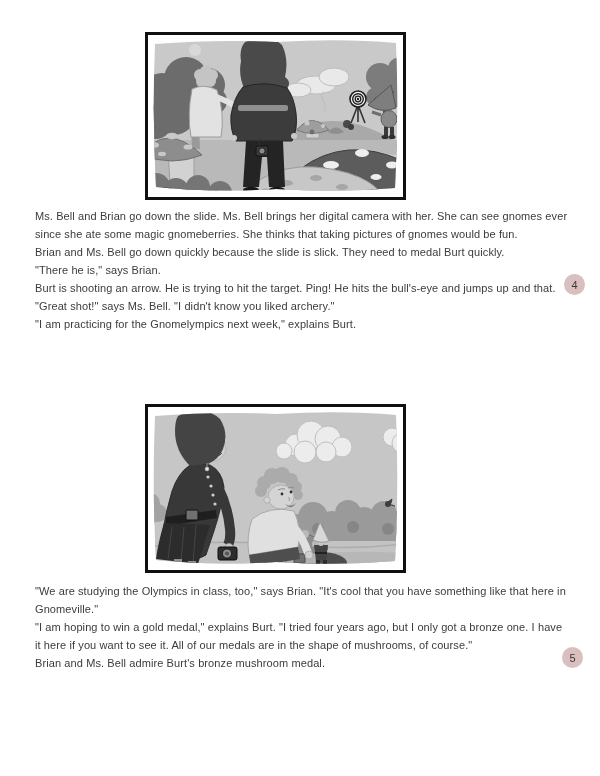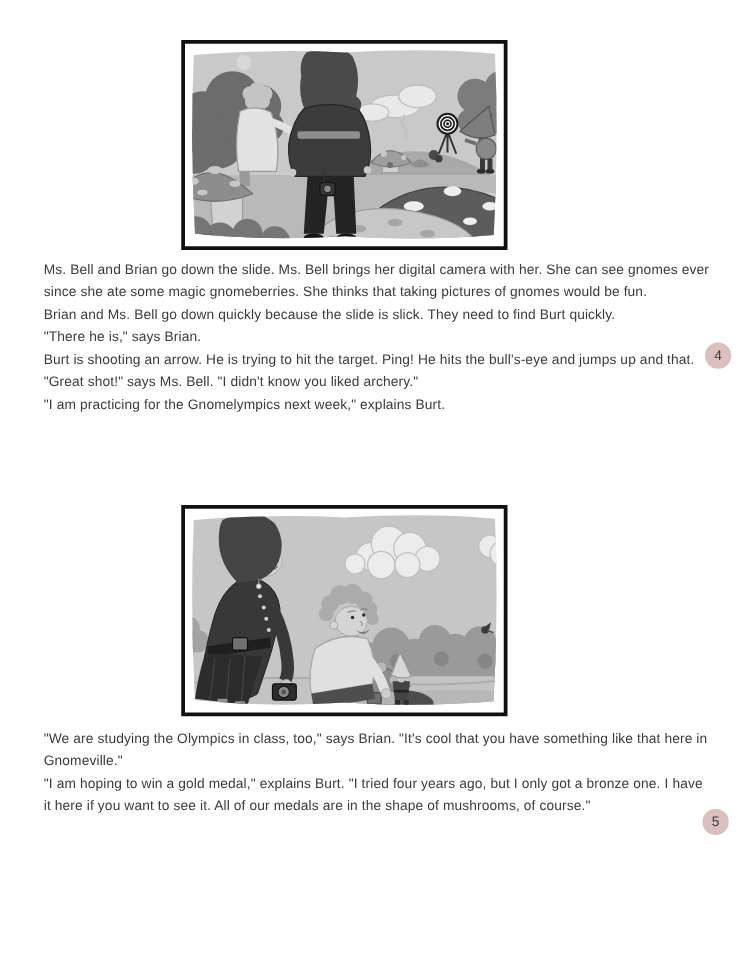--- a/index.html
+++ b/index.html
@@ -155,21 +155,21 @@
         <ellipse cx="129" cy="155" rx="8" ry="3.2" fill="#161616"></ellipse>
         <path d="M112,103 Q110,107 112,111" stroke="#333333" stroke-width="1" fill="none"></path>
         <rect x="108" y="111" width="12" height="10" rx="2" fill="#3a3a3a" stroke="#141414"></rect>
         <circle cx="114" cy="116" r="3.2" fill="#8a8a8a" stroke="#1e1e1e"></circle>
       </g>
     </svg>
   </figure>
 
   <div class="story story-top">
     <p>Ms. Bell and Brian go down the slide. Ms. Bell brings her digital camera with her. She can see gnomes ever since she ate some magic gnomeberries. She thinks that taking pictures of gnomes would be fun.</p>
-    <p>Brian and Ms. Bell go down quickly because the slide is slick. They need to find Burt quickly.</p>
+    <p>Brian and Ms. Bell go down quickly because the slide is slick. They need to medal Burt quickly.</p>
     <p>"There he is," says Brian.</p>
     <p>Burt is shooting an arrow. He is trying to hit the target. Ping! He hits the bull's-eye and jumps up and that.</p>
     <p>"Great shot!" says Ms. Bell. "I didn't know you liked archery."</p>
     <p>"I am practicing for the Gnomelympics next week," explains Burt.</p>
   </div>
 
   <div class="page-badge badge-top">
     <span>4</span>
   </div>
 
@@ -284,19 +284,20 @@
         <rect x="70" y="140" width="19" height="13" rx="2" fill="#2d2d2d" stroke="#0f0f0f"></rect>
         <circle cx="79" cy="146.5" r="4.6" fill="#8d8d8d" stroke="#1a1a1a"></circle>
         <circle cx="79" cy="146.5" r="2" fill="#555555"></circle>
       </g>
     </svg>
   </figure>
 
   <div class="story story-bottom">
     <p>"We are studying the Olympics in class, too," says Brian. "It's cool that you have something like that here in Gnomeville."</p>
     <p>"I am hoping to win a gold medal," explains Burt. "I tried four years ago, but I only got a bronze one. I have it here if you want to see it. All of our medals are in the shape of mushrooms, of course."</p>
+    <p>Brian and Ms. Bell admire Burt's bronze mushroom medal.</p>
   </div>
 
   <div class="page-badge badge-bottom">
     <span>5</span>
   </div>
 
 </div>
 
 </body></html>

